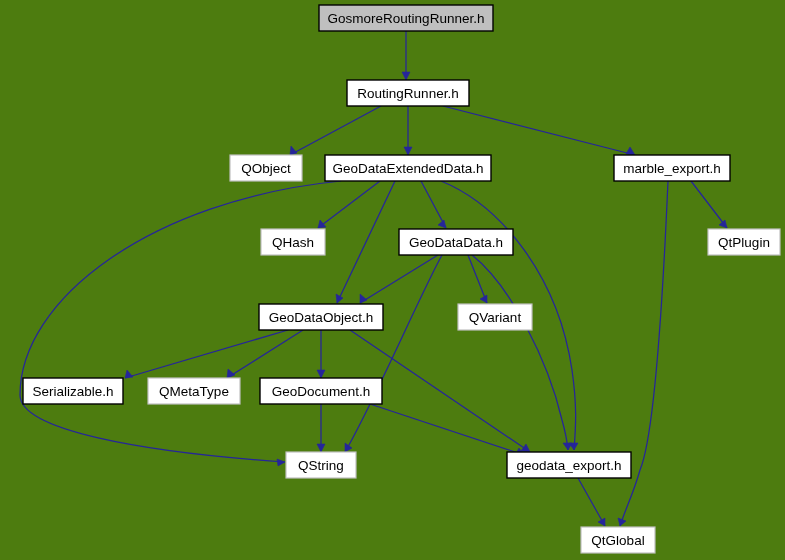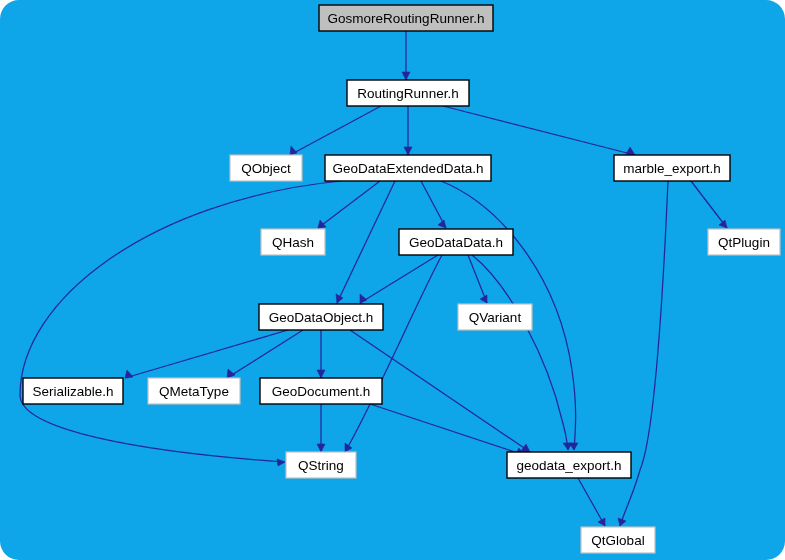--- a/index.html
+++ b/index.html
@@ -7,23 +7,22 @@
     padding: 0;
     background: #ffffff;
   }
   body {
     font-family: "Liberation Sans", sans-serif;
   }
   #graph-root {
     position: relative;
     width: 785px;
     height: 560px;
-    background: #0ea5e9;
+    background: #4d7c0f;
     overflow: hidden;
-    border-radius: 19px;
   }
   svg#graph-svg {
     position: absolute;
     left: 0;
     top: 0;
     width: 785px;
     height: 560px;
   }
   .node-label {
     font-family: "Liberation Sans", sans-serif;

